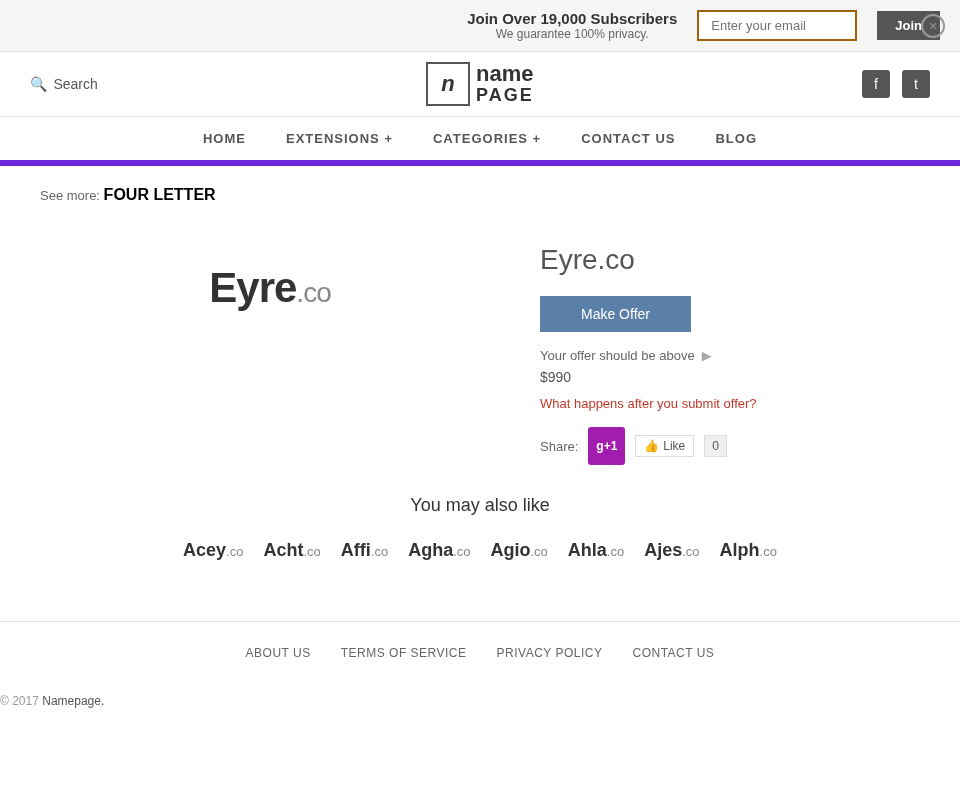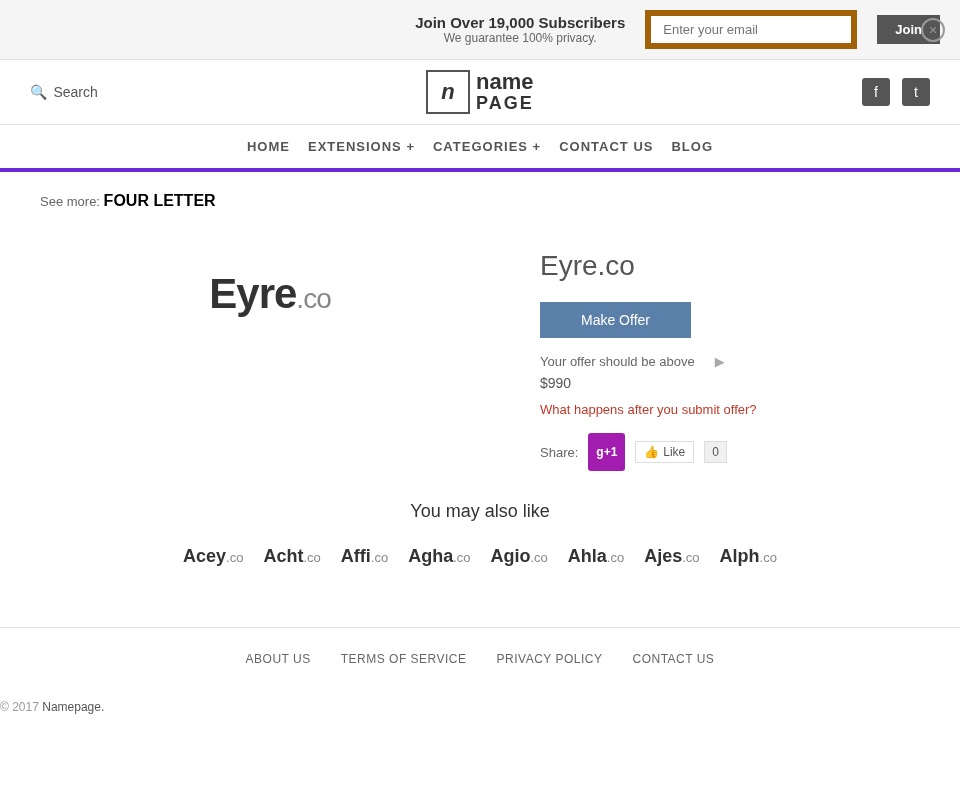--- a/index.html
+++ b/index.html
@@ -13,24 +13,24 @@
       display: flex;
       align-items: center;
       justify-content: flex-end;
       gap: 20px;
       position: relative;
     }
     .top-banner-text { text-align: center; }
     .top-banner-text .title { font-size: 15px; font-weight: bold; color: #333; }
     .top-banner-text .subtitle { font-size: 12px; color: #666; }
     .top-banner-email {
-      border: 6px solid #a16207;
+      border: 2px solid #a16207;
       padding: 6px 12px;
       font-size: 13px;
-      width: 212px;
+      width: 160px;
       color: #999;
     }
     .top-banner-join {
       background: #555;
       color: #fff;
       border: none;
       padding: 7px 18px;
       font-size: 13px;
       cursor: pointer;
       font-weight: bold;
@@ -98,23 +98,23 @@
       font-size: 14px;
       cursor: pointer;
       border-radius: 3px;
     }
 
     
     .nav {
       display: flex;
       justify-content: center;
       align-items: center;
-      gap: 18px;
+      gap: 40px;
       padding: 14px 0;
-      border-bottom: 4px solid #6d28d9;
+      border-bottom: 6px solid #6d28d9;
     }
     .nav-item {
       font-size: 13px;
       font-weight: bold;
       color: #555;
       text-decoration: none;
       letter-spacing: 1px;
       cursor: pointer;
       text-transform: uppercase;
     }
@@ -154,21 +154,21 @@
     .domain-title { font-size: 28px; font-weight: normal; color: #555; margin-bottom: 20px; }
     .make-offer-btn {
       background: #5a7fa8;
       color: #fff;
       border: none;
       padding: 10px 41px;
       font-size: 14px;
       cursor: pointer;
       margin-bottom: 16px;
     }
-    .offer-hint { font-size: 13px; color: #666; display: flex; align-items: center; gap: 20px; }
+    .offer-hint { font-size: 13px; color: #666; display: flex; align-items: center; gap: 7px; }
     .offer-amount { font-size: 14px; color: #555; margin-bottom: 10px; }
     .offer-link { color: #c0392b; font-size: 13px; text-decoration: none; cursor: pointer; }
 
     .share-row {
       display: flex;
       align-items: center;
       gap: 10px;
       margin-top: 16px;
     }
     .share-label { font-size: 13px; color: #666; }

